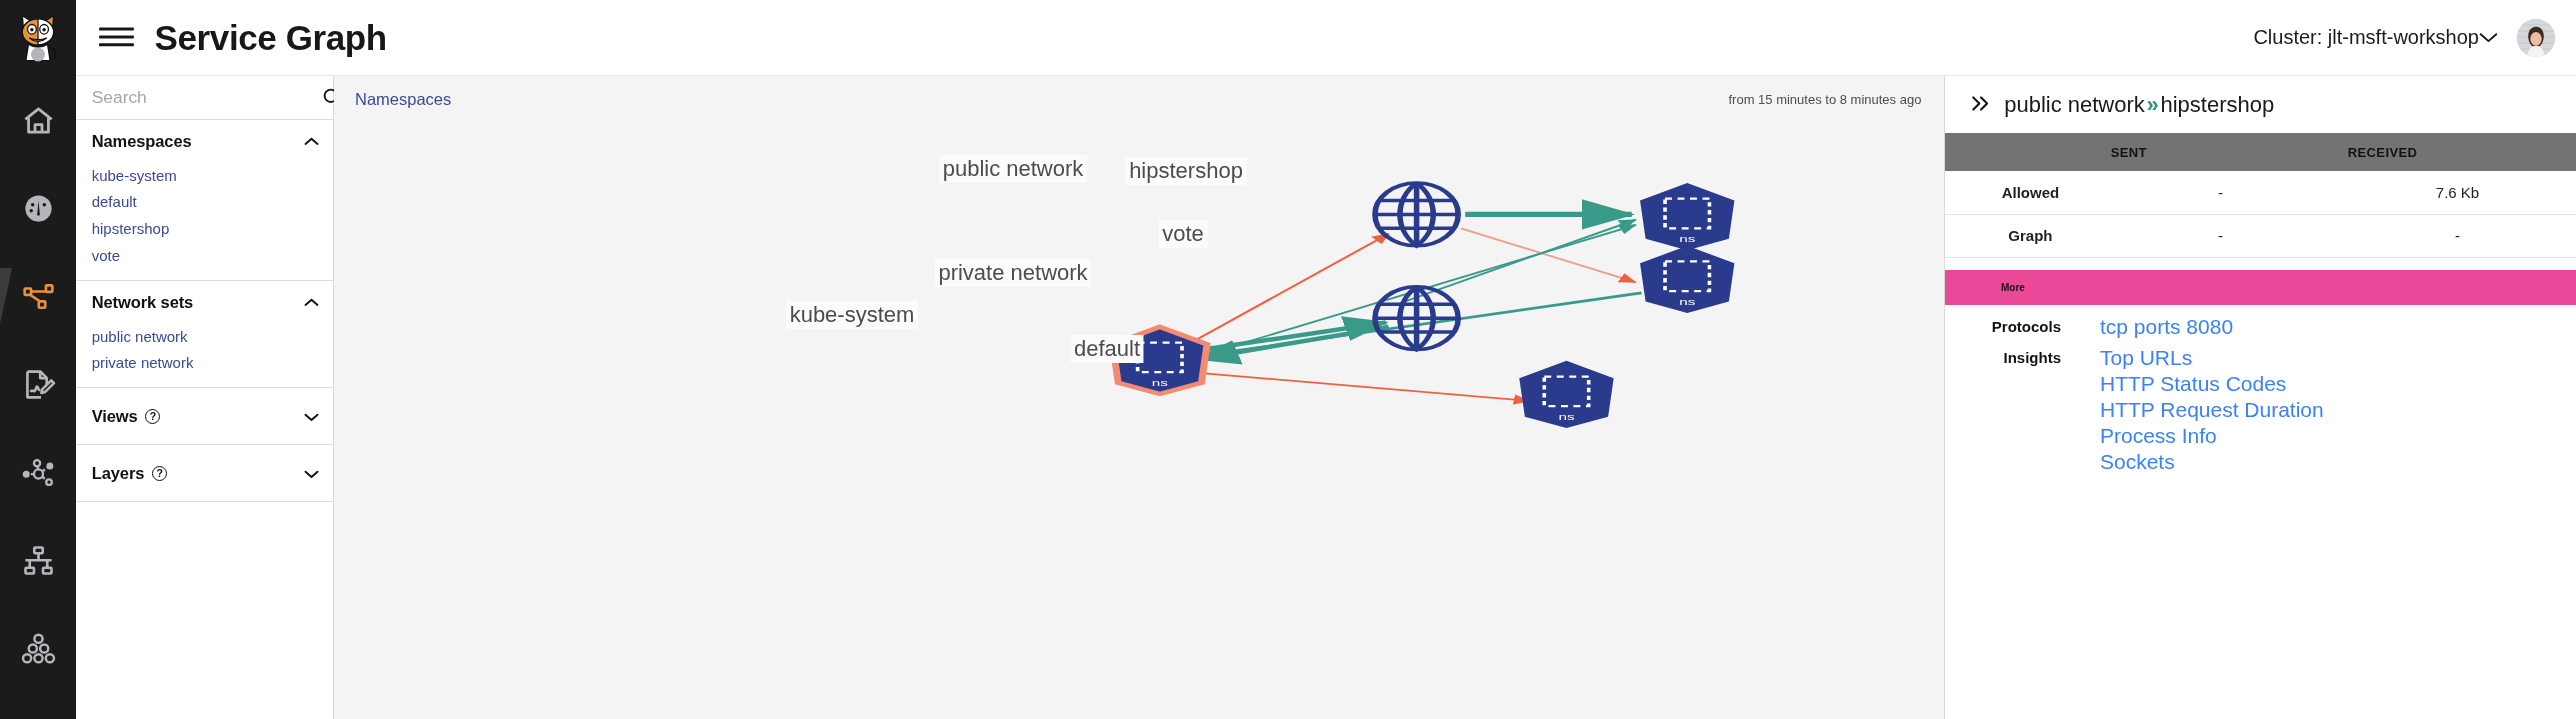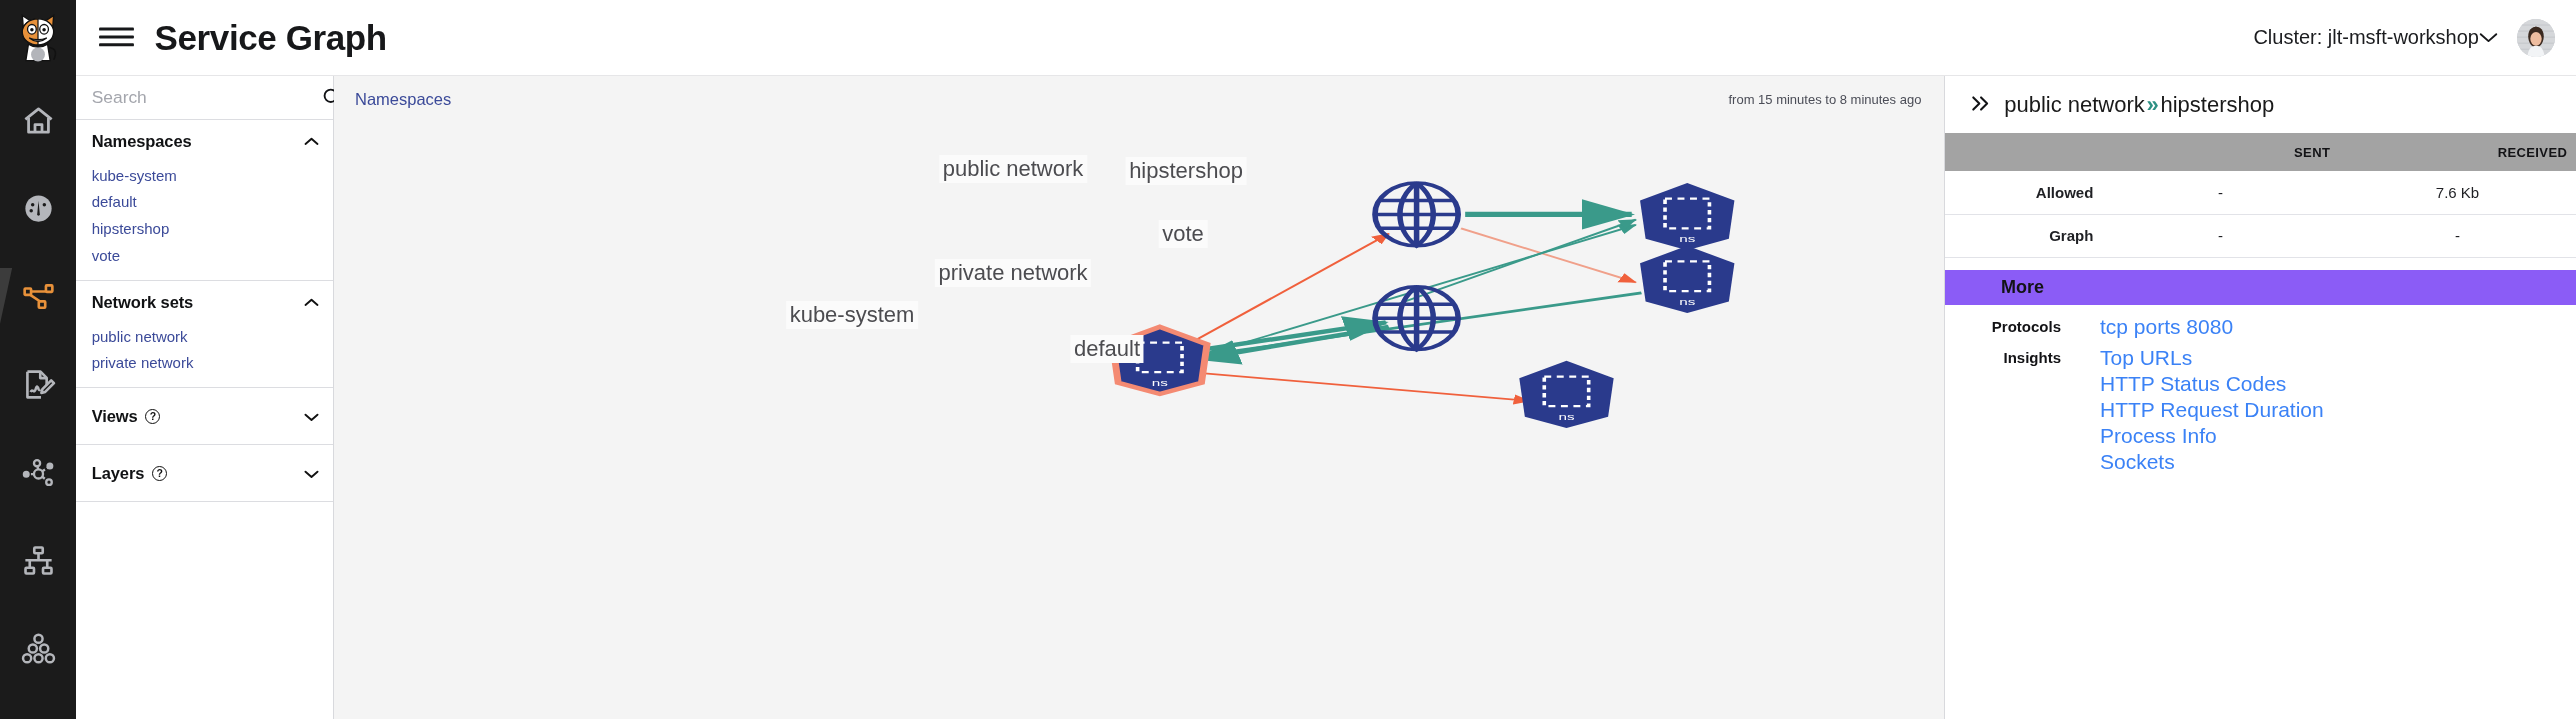--- a/index.html
+++ b/index.html
@@ -93,32 +93,32 @@
   }
   .detail-head {
     display: flex; align-items: center; height: 57px; padding: 0 19px 0 22.6px;
     gap: 12.2px; flex: 0 0 57px;
   }
   .detail-title { font-size: 22px; color: #1a1a1a; display: flex; align-items: center; gap: 1.7px; }
   .crumb-sep { color: #2e9184; font-weight: 700; font-size: 22px; line-height: 1; }
   .crumb-link { cursor: pointer; }
   .tbl { width: 100%; border-collapse: collapse; table-layout: fixed; }
   .tbl th {
-    background: #a3a3a3; font-size: 13px; font-weight: 700; color: #131316;
-    letter-spacing: 0.4px; height: 38px; text-align: right; padding: 0 8.7px;
+    background: #737373; font-size: 13px; font-weight: 700; color: #131316;
+    letter-spacing: 0.4px; height: 38px; text-align: left; padding: 0 8.7px;
   }
   .tbl th.lead { width: 157px; }
   .tbl td {
     font-size: 15px; color: #1f2024; height: 43px; text-align: center;
     border-bottom: 1.7px solid #e2e3e8; padding: 0 8.7px;
   }
-  .tbl td.lead { font-weight: 700; text-align: right; padding-left: 22.6px; }
+  .tbl td.lead { font-weight: 700; text-align: center; padding-left: 22.6px; }
   .more-bar {
-    background: #8b5cf6; height: 35px; display: flex; align-items: center;
-    padding-left: 56px; font-size: 18px; font-weight: 700; color: #131316;
+    background: #ec4899; height: 35px; display: flex; align-items: center;
+    padding-left: 56px; font-size: 10px; font-weight: 700; color: #131316;
     margin-top: 12.2px;
   }
   .kv { display: flex; padding: 13px 0 0 0; }
   .kv-key {
     width: 155px; flex: 0 0 155px; text-align: right; padding-right: 39px;
     font-size: 15px; font-weight: 700; color: #131316;
   }
   .kv-vals { display: flex; flex-direction: column; gap: 7.8px; }
   .kv-val { font-size: 21px; color: #3b82f6; line-height: 18.3px; }
   .kv-val.link { cursor: pointer; }

